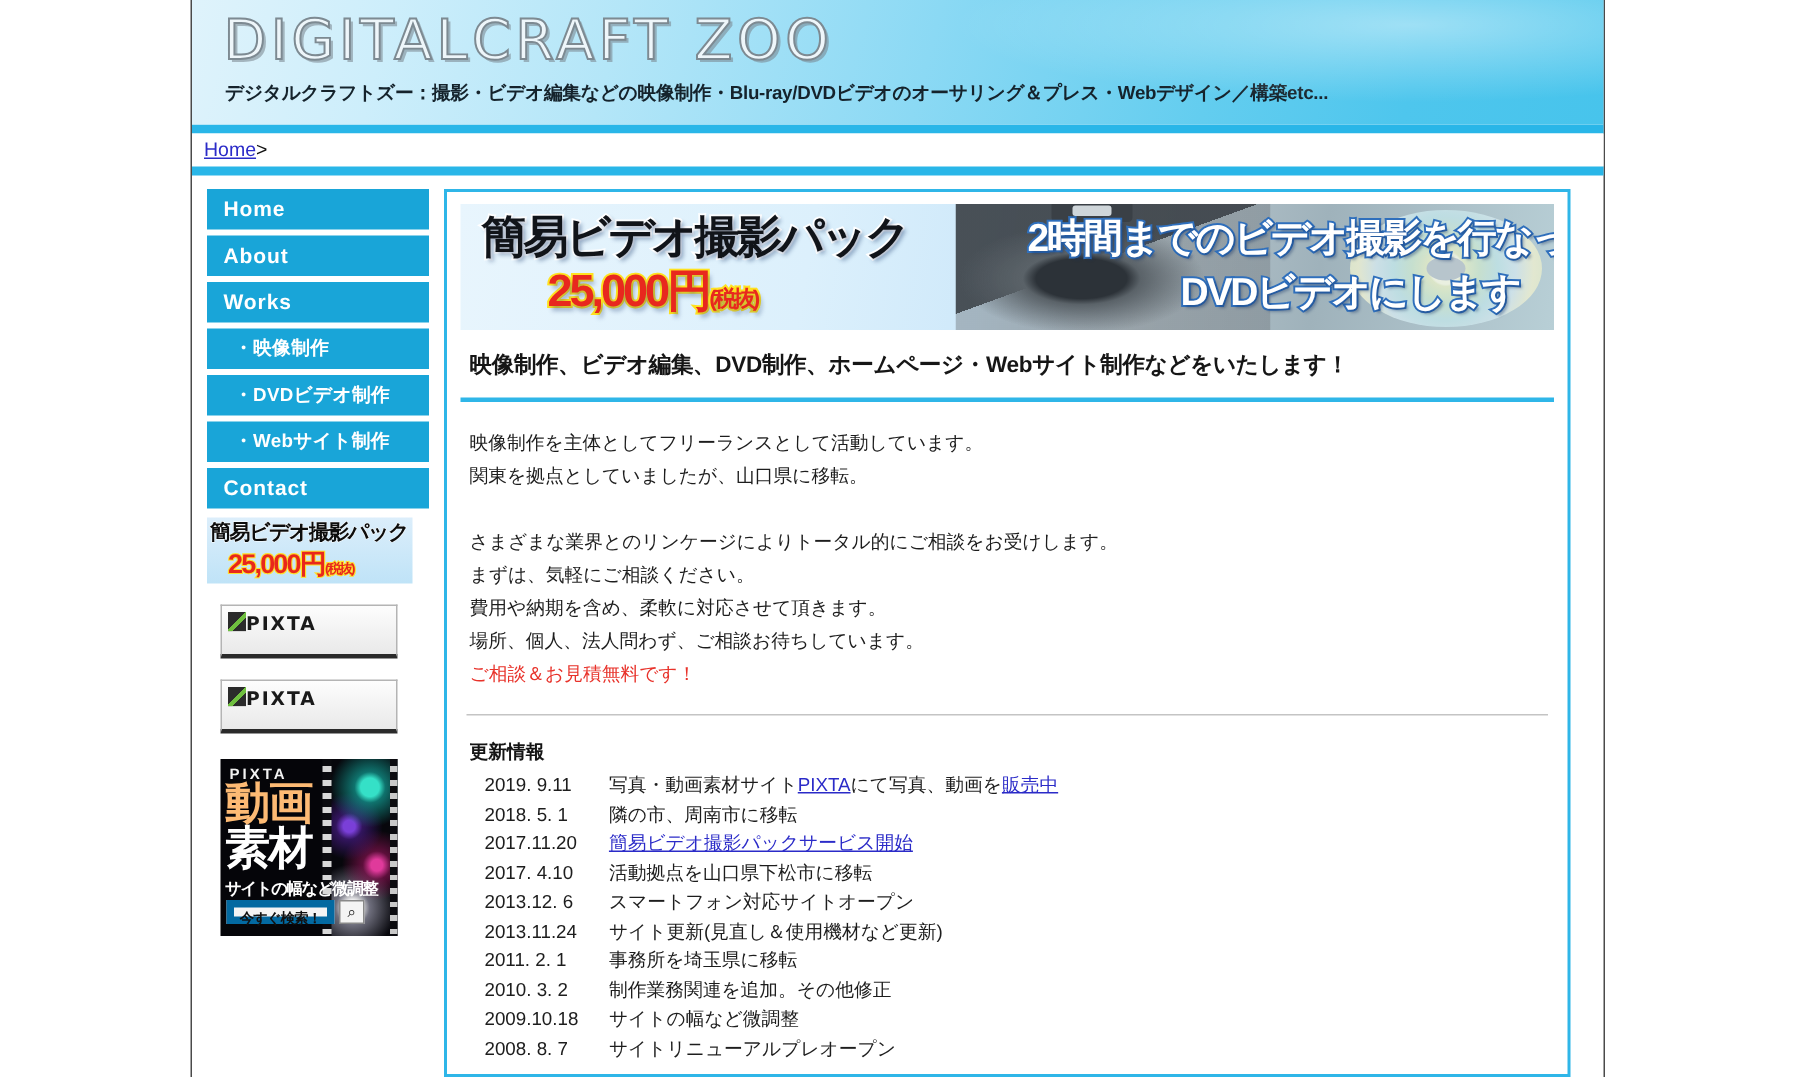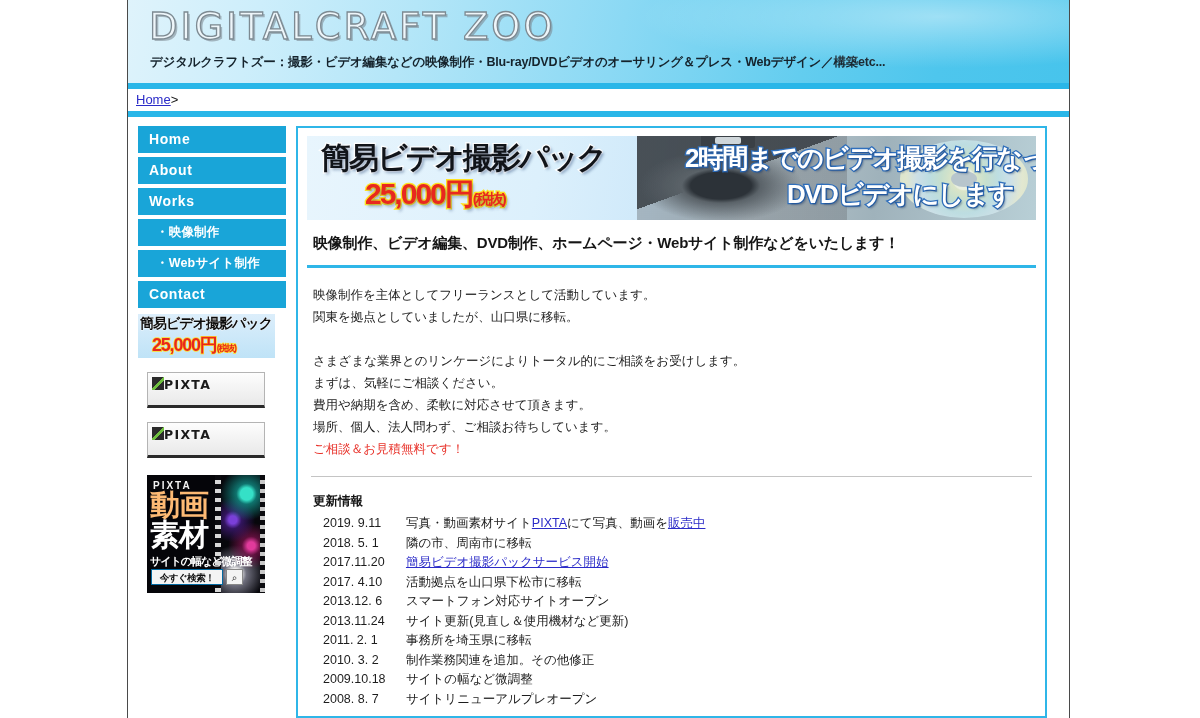--- a/index.html
+++ b/index.html
@@ -193,21 +193,21 @@
     background: repeating-linear-gradient(#0b0b0f 0 5px, #d8d8d8 5px 9px);
   }
   .ad-perf2 {
     position:absolute; right:0px; top:0; width:5px; height:100%;
     background: repeating-linear-gradient(#0b0b0f 0 5px, #c9c9c9 5px 9px);
   }
   .ad-pixta { position:absolute; left:6px; top:5px; font-size:10px; letter-spacing:2px; color:#f2f2f2; font-weight:bold; }
   .ad-big1 { position:absolute; left:3px; top:15px; font-size:30px; font-weight:bold; color:#fdba74; letter-spacing:-1px; line-height:1; }
   .ad-big2 { position:absolute; left:3px; top:45px; font-size:30px; font-weight:bold; color:#ffffff; letter-spacing:-1px; line-height:1; }
   .ad-rf   { position:absolute; left:3px; top:79px; font-size:11px; font-weight:bold; color:#ffffff; letter-spacing:-1px; }
-  .ad-btn  { position:absolute; left:4px; top:94px; width:72px; height:16px; background:#f4f4f4; border:1px solid #0369a1;
+  .ad-btn  { position:absolute; left:4px; top:94px; width:72px; height:16px; background:#f4f4f4; border:5px solid #0369a1;
              font-size:9.5px; font-weight:bold; color:#111; text-align:center; line-height:15px; letter-spacing:-.5px; }
   .ad-mag  { position:absolute; left:79px; top:94px; width:17px; height:16px; background:#f4f4f4; border:1px solid #888;
              font-size:10px; color:#111; text-align:center; line-height:15px; }
 
   
   .main {
     margin-left: 10px;
     margin-right: 22px;
     flex: 1 1 auto;
     border: 2px solid #2fb6e8;
@@ -342,20 +342,21 @@
   <div class="hdr-bar2"></div>
 
   <div class="body-wrap">
 
     <div class="sidebar">
 
       <div class="nav-item">Home</div>
       <div class="nav-item">About</div>
       <div class="nav-item">Works</div>
       <div class="nav-item sub">・映像制作</div>
+      <div class="nav-item sub">・DVDビデオ制作</div>
       <div class="nav-item sub">・Webサイト制作</div>
       <div class="nav-item">Contact</div>
 
       <div class="side-banner">
         <div class="sb-l1">簡易ビデオ撮影パック</div>
         <div class="sb-l2"><span>25,000円</span><small>(税抜)</small></div>
       </div>
 
       <div class="pixta-btn">
         <span class="pixta-mark"></span>

